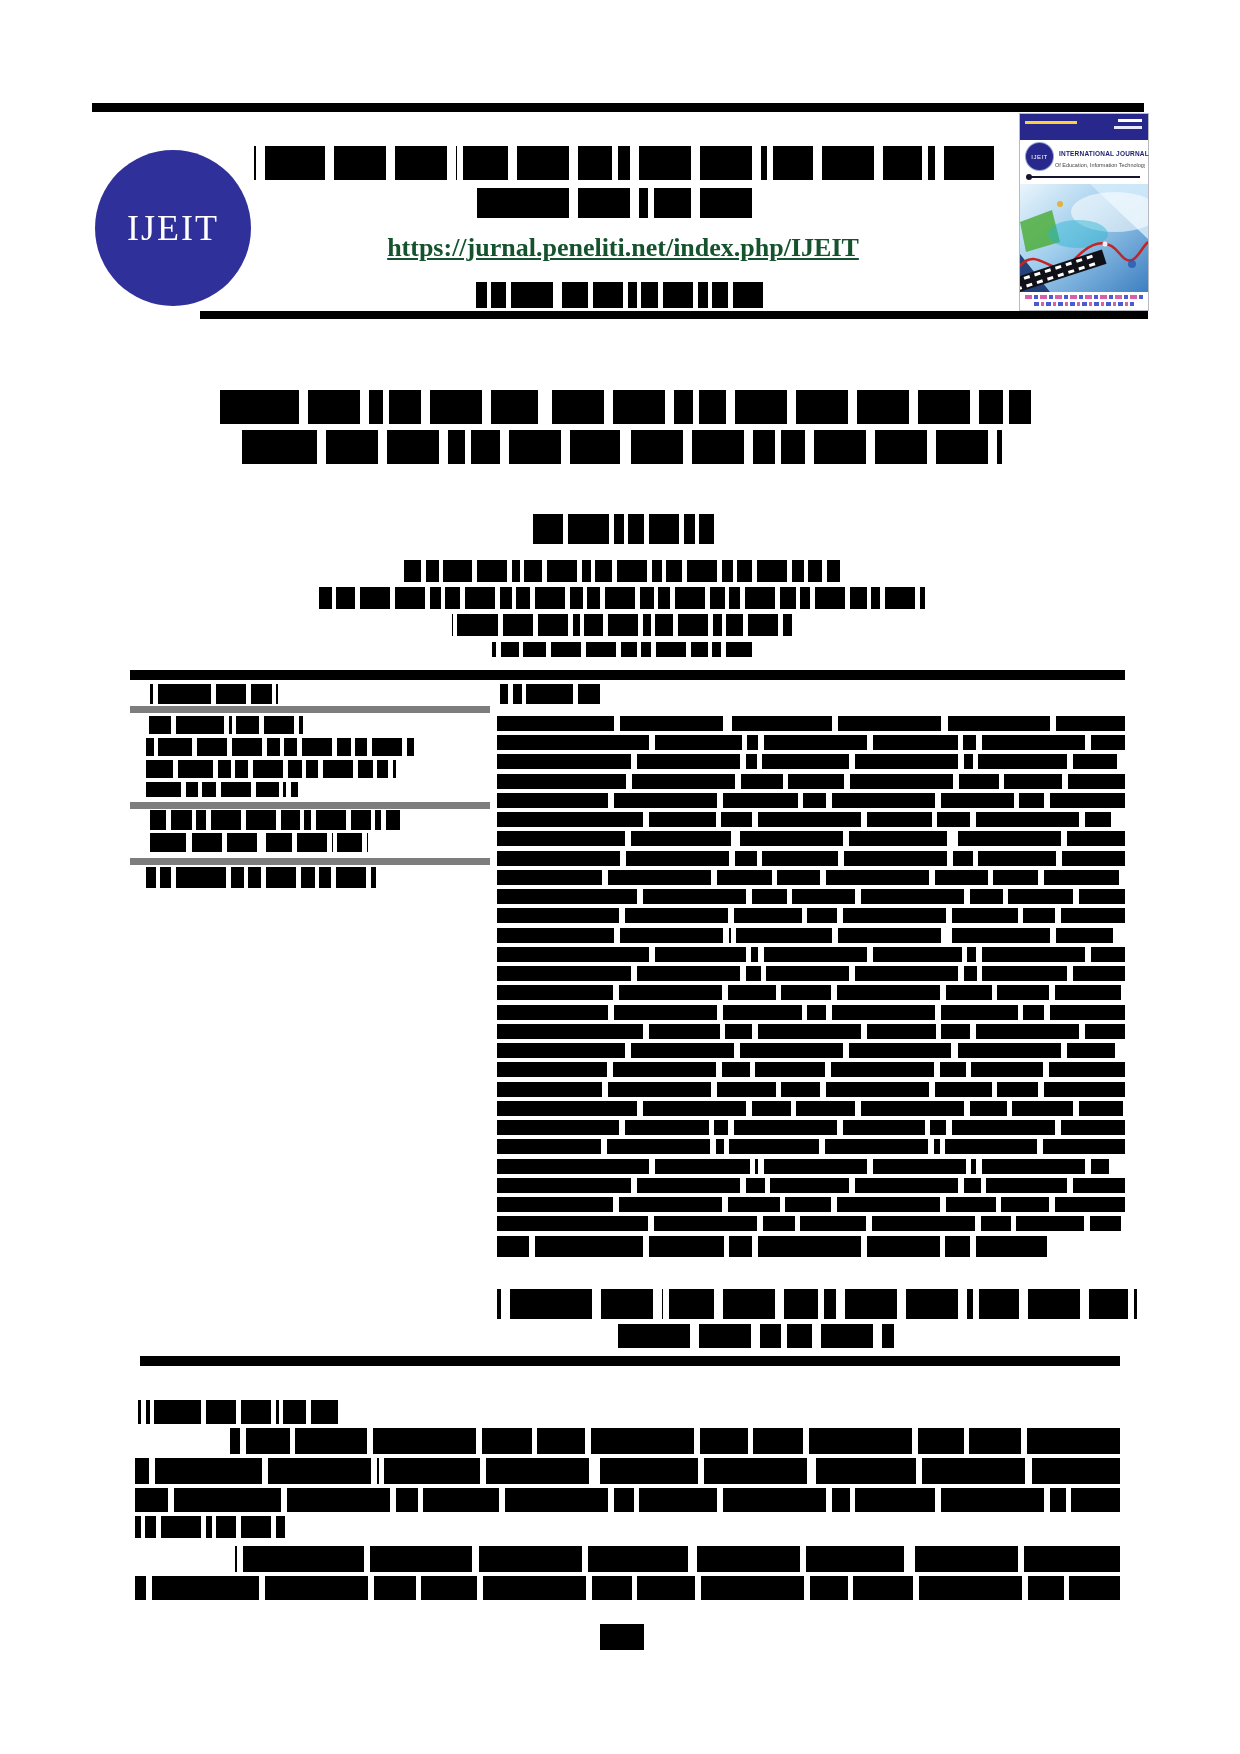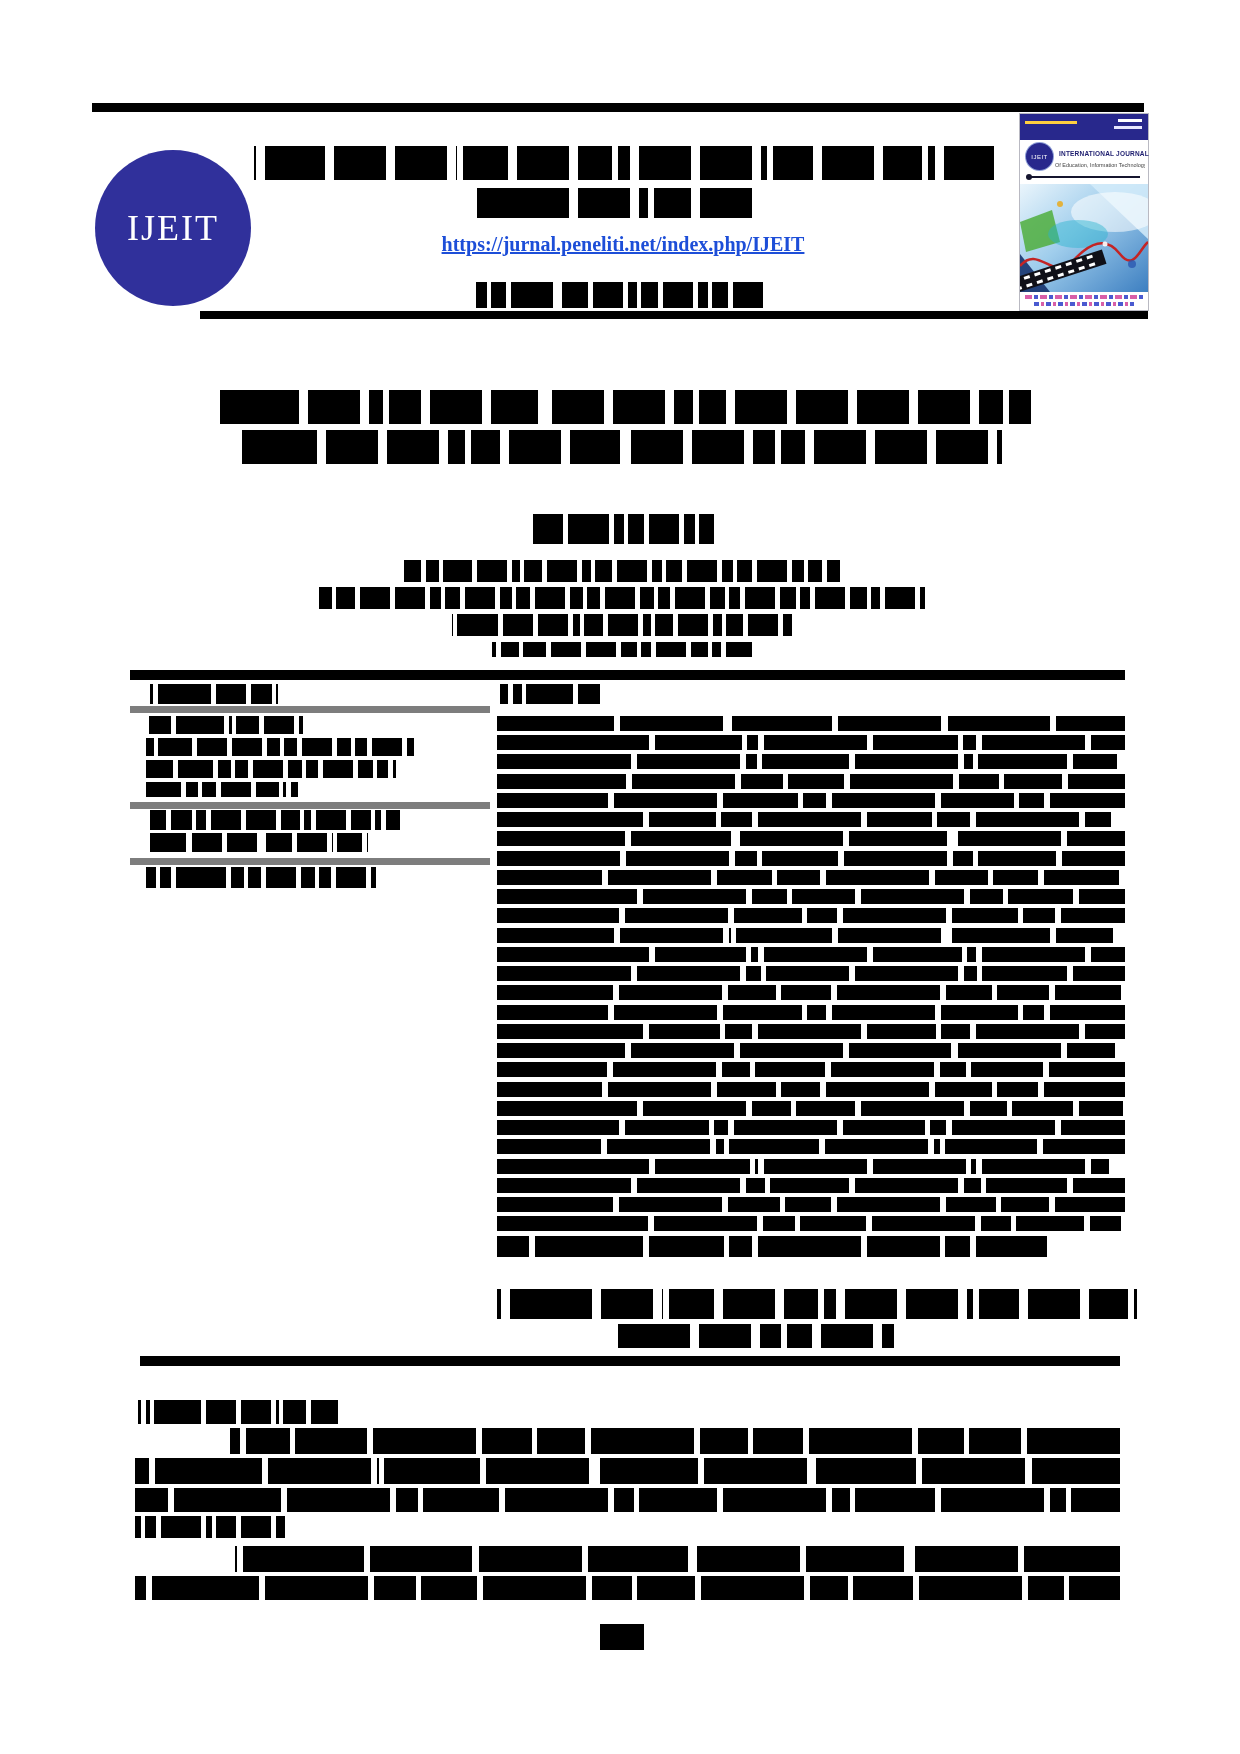--- a/index.html
+++ b/index.html
@@ -19,22 +19,22 @@
       repeating-linear-gradient(90deg,transparent 0 67px,#fff 67px 71px);}
   .blot-d{background-image:
       repeating-linear-gradient(90deg,transparent 0 103px,#fff 103px 109px),
       repeating-linear-gradient(90deg,transparent 0 211px,#fff 211px 216px);}
   .blot-s{background-image:none;}
   
   .logo{left:95px;top:150px;width:156px;height:156px;border-radius:50%;background:#30309b;
         display:flex;align-items:center;justify-content:center;}
   .logo span{color:#fff;font-size:36px;letter-spacing:2px;font-family:"Liberation Serif",serif;}
   
-  .url{left:368px;top:233px;width:510px;text-align:center;font-weight:bold;font-size:20px;
-       color:#1d4ed8;white-space:nowrap;display:block;}
+  .url{left:368px;top:233px;width:510px;text-align:center;font-weight:bold;font-size:26px;
+       color:#14532d;white-space:nowrap;display:block;}
   
   .thumb{left:1020px;top:114px;width:128px;height:196px;background:#fff;
          box-shadow:0 0 0 1px #b9b9c2;font-family:"Liberation Sans",sans-serif;}
   .thumb-top{position:absolute;left:0;top:0;width:128px;height:26px;background:#28288c;}
   .micro{position:absolute;height:3px;}
   .thumb-mid{position:absolute;left:0;top:26px;width:128px;height:44px;background:#fff;}
   .minicircle{position:absolute;left:6px;top:3px;width:27px;height:27px;border-radius:50%;
               background:#28288c;box-shadow:0 0 0 1px #8d9ed6;display:flex;align-items:center;justify-content:center;}
   .minicircle span{color:#fff;font-size:6px;letter-spacing:.5px;}
   .thumb-title{position:absolute;left:39px;top:10px;font-size:6.5px;font-weight:bold;color:#1c1c6e;

